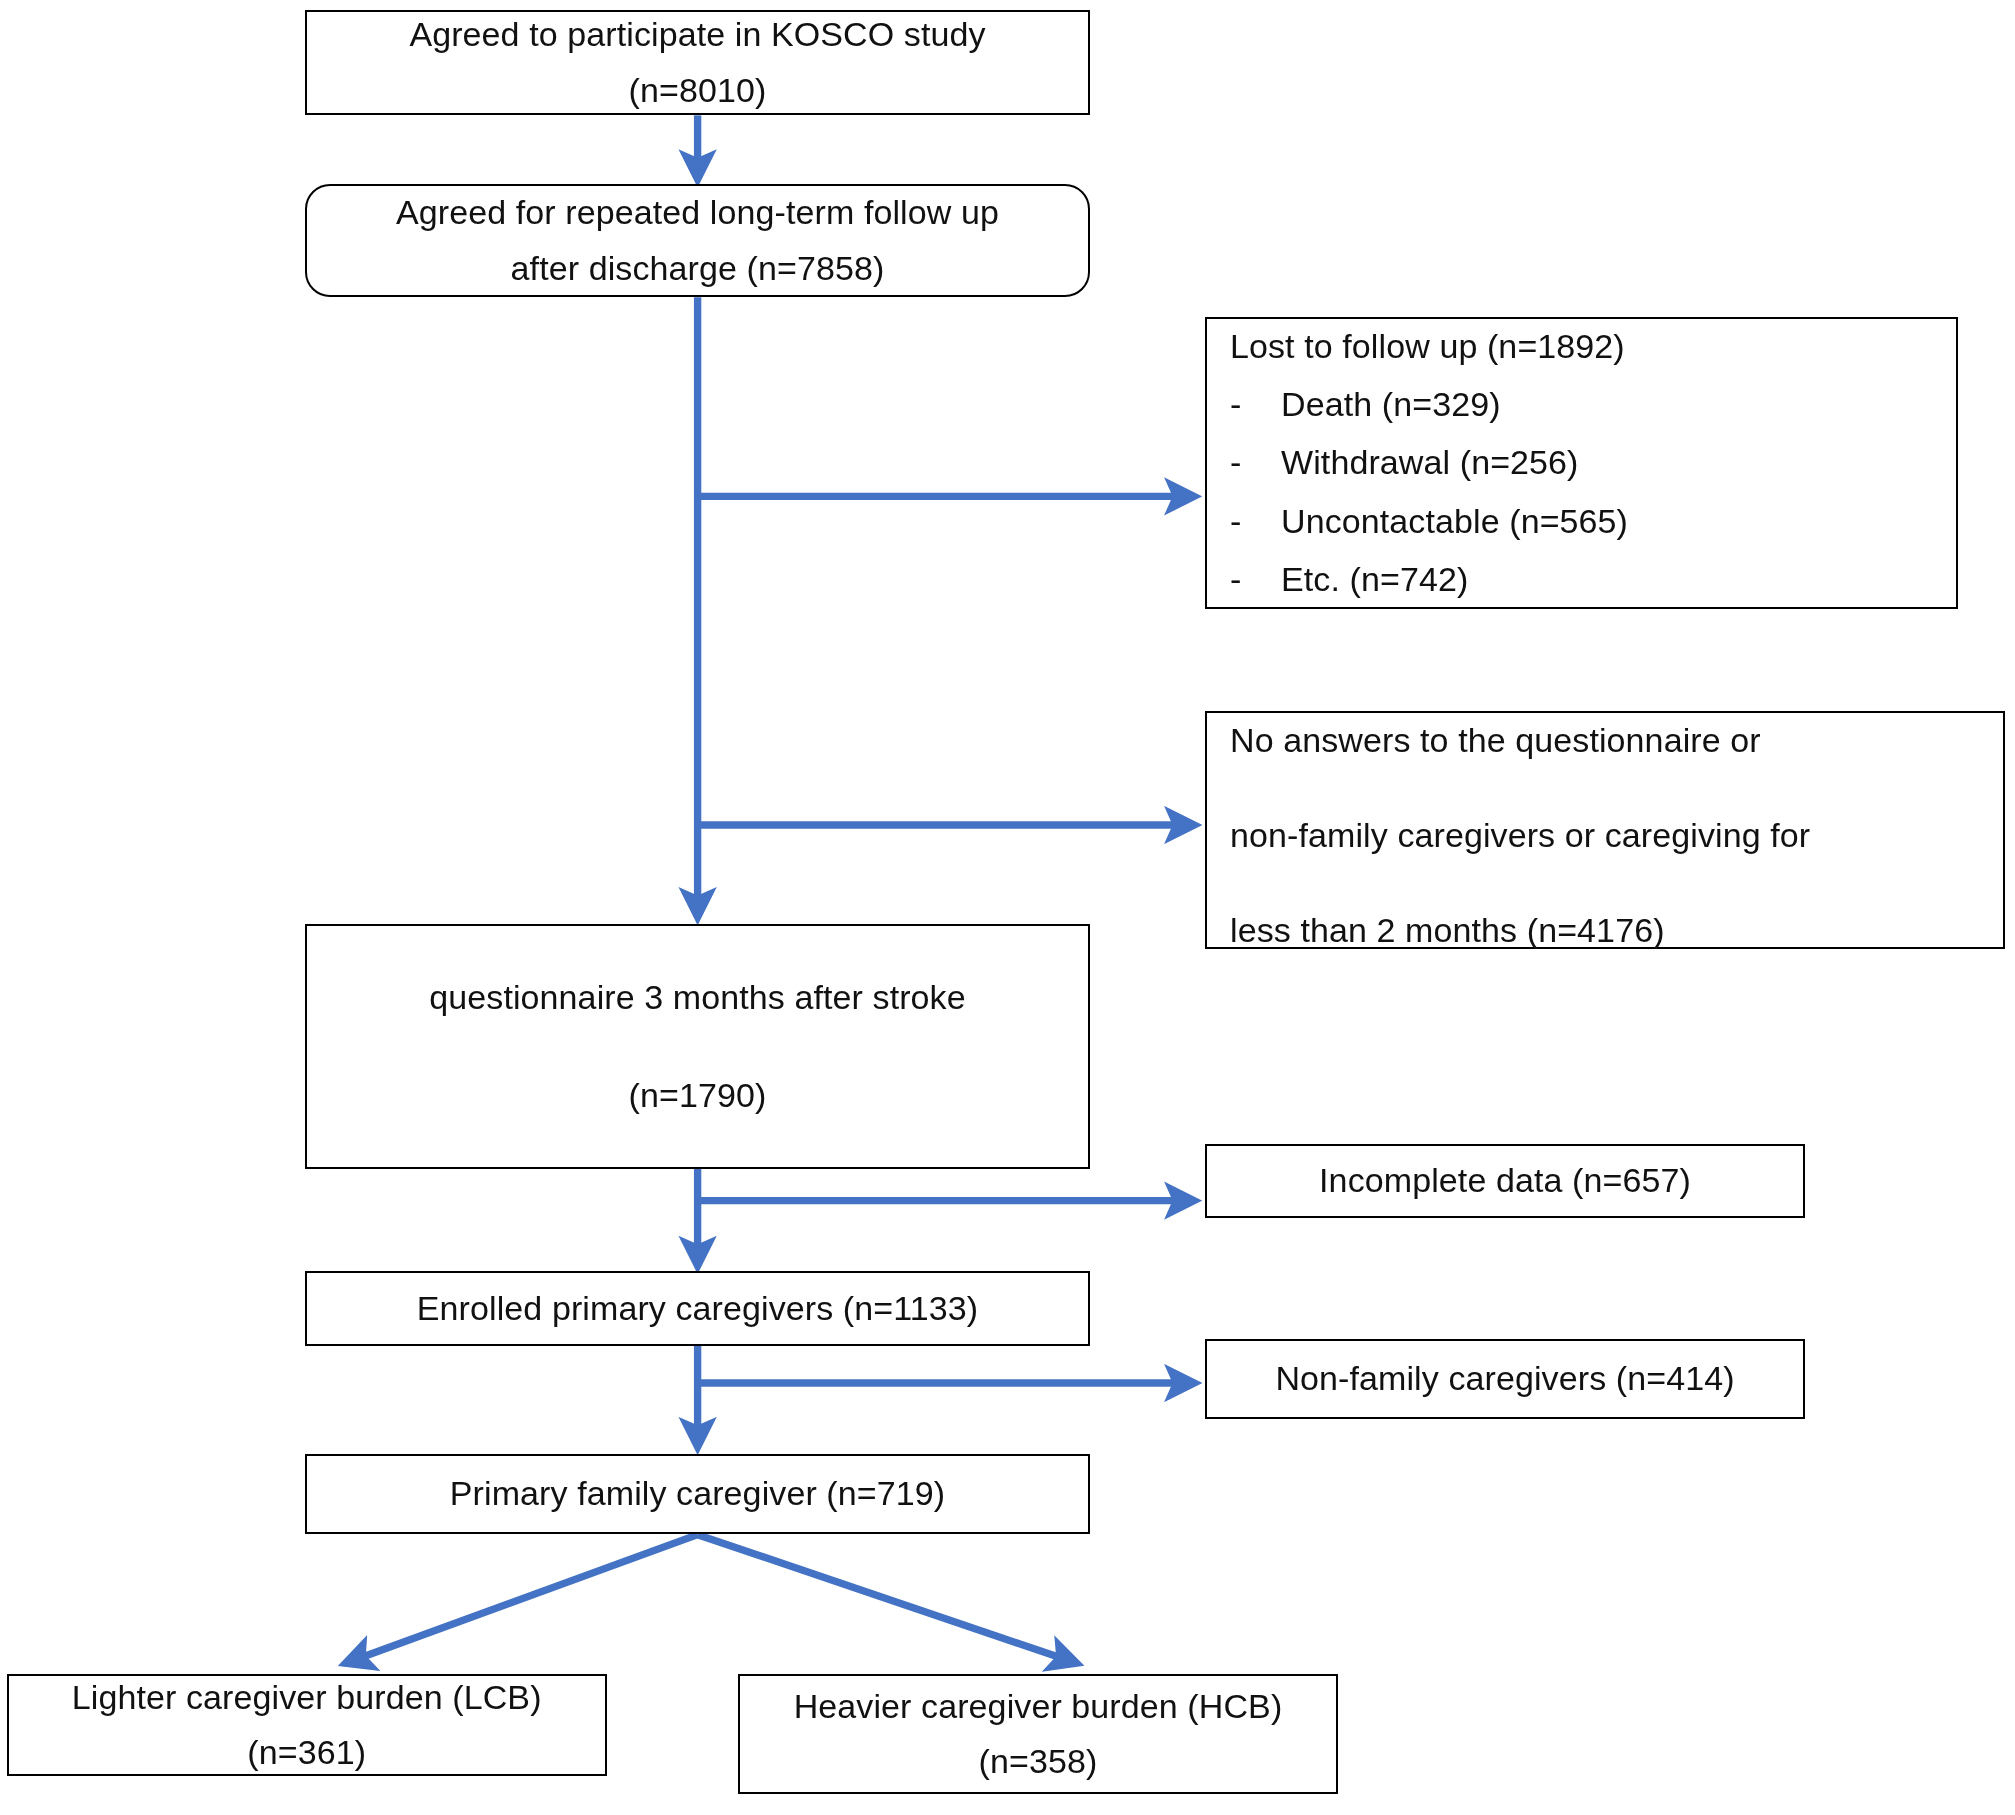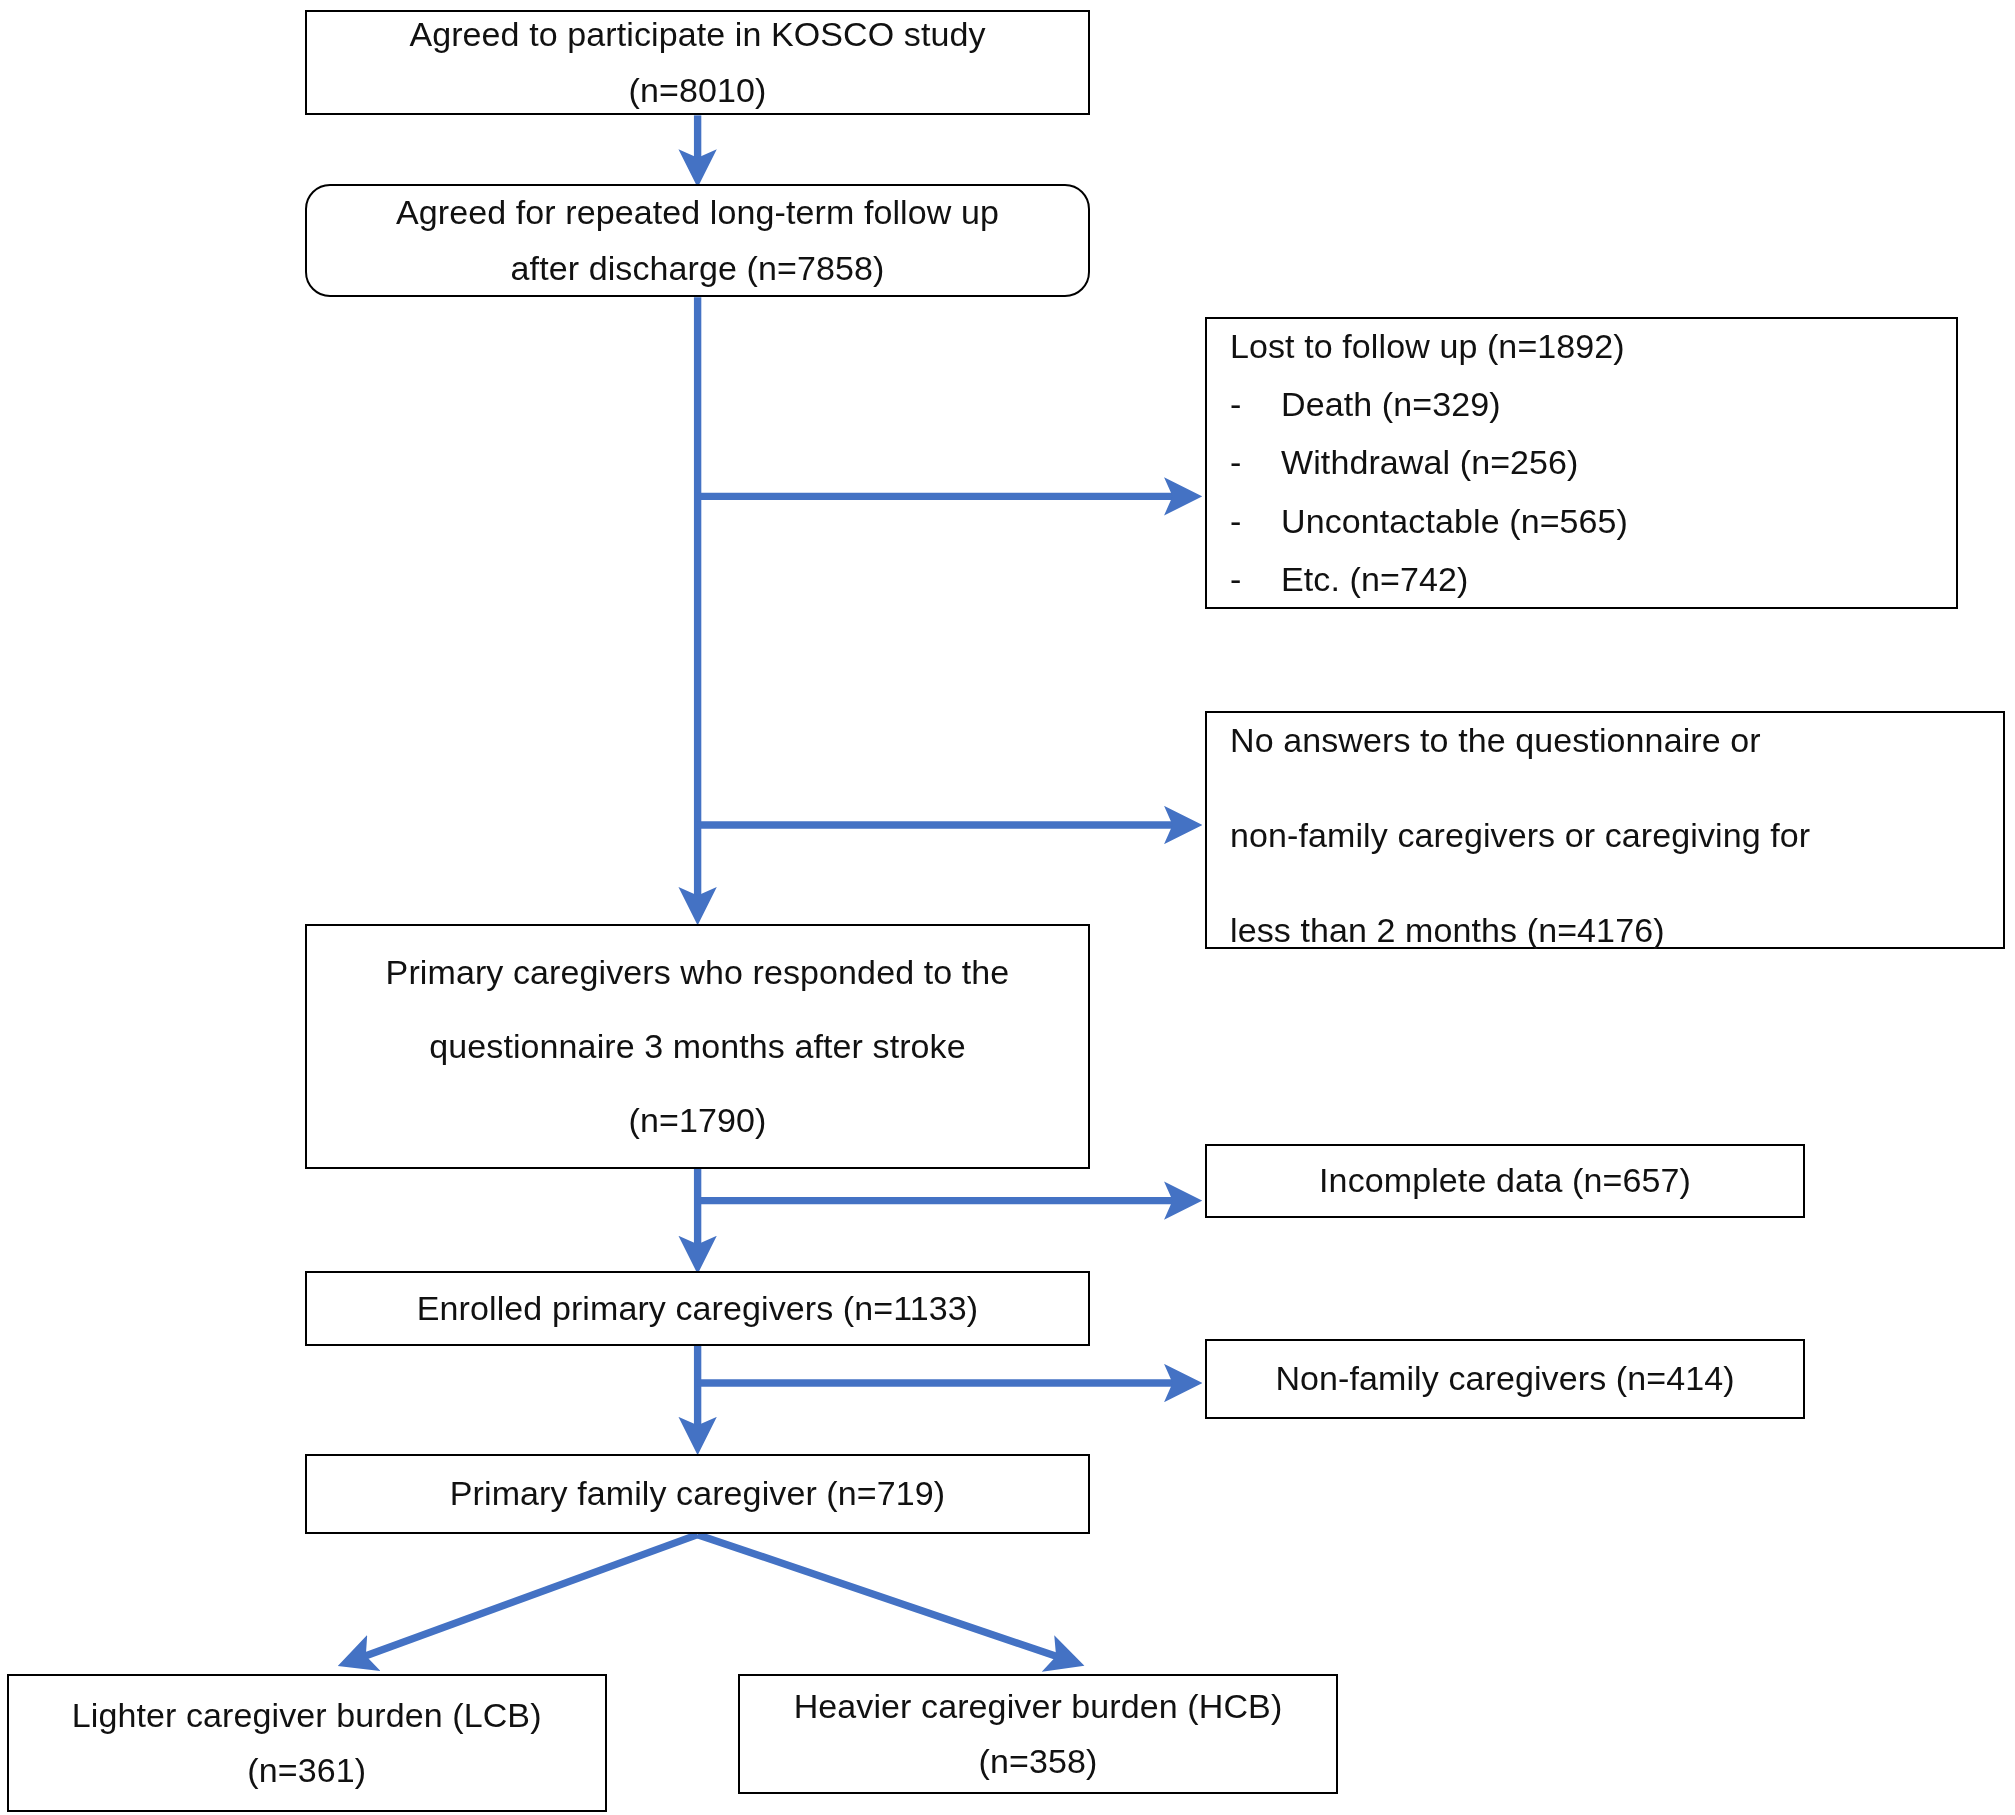--- a/index.html
+++ b/index.html
@@ -118,42 +118,41 @@
     </div>
   </div>
 
   <div class="node left" style="left:1205px; top:711px; width:800px; height:238px; justify-content:space-evenly;gap:40px;">
     <span class="line"> No answers to the questionnaire or</span>
     <span class="line">non-family caregivers or  caregiving for</span>
     <span class="line">less than 2 months (n=4176)</span>
   </div>
 
   <div class="node center" style="left:305px; top:924px; width:785px; height:245px; justify-content:space-evenly;">
-    <span class="line">Primary caregivers who responded to the</span>
     <span class="line">questionnaire 3 months after stroke</span>
     <span class="line">(n=1790)</span>
   </div>
 
   <div class="node center" style="left:1205px; top:1144px; width:600px; height:74px;text-align:center;">
     <span class="line">Incomplete data  (n=657)</span>
   </div>
 
   <div class="node center" style="left:305px; top:1271px; width:785px; height:75px;">
     <span class="line">Enrolled primary caregivers (n=1133)</span>
   </div>
 
   <div class="node center" style="left:1205px; top:1339px; width:600px; height:80px;">
     <span class="line">Non-family caregivers (n=414)</span>
   </div>
 
   <div class="node center" style="left:305px; top:1454px; width:785px; height:80px;">
     <span class="line">Primary family caregiver (n=719)</span>
   </div>
 
-  <div class="node center" style="left:6.7px; top:1674px; width:600px; height:138px;">
+  <div class="node center" style="left:6.7px; top:1674px; width:600px; height:102px;">
     <span class="line">Lighter caregiver burden (LCB)</span>
     <span class="line">(n=361)</span>
   </div>
 
   <div class="node center" style="left:738px; top:1674px; width:600px; height:120px;">
     <span class="line">Heavier caregiver burden (HCB)</span>
     <span class="line">(n=358)</span>
   </div>
 
 </div>

